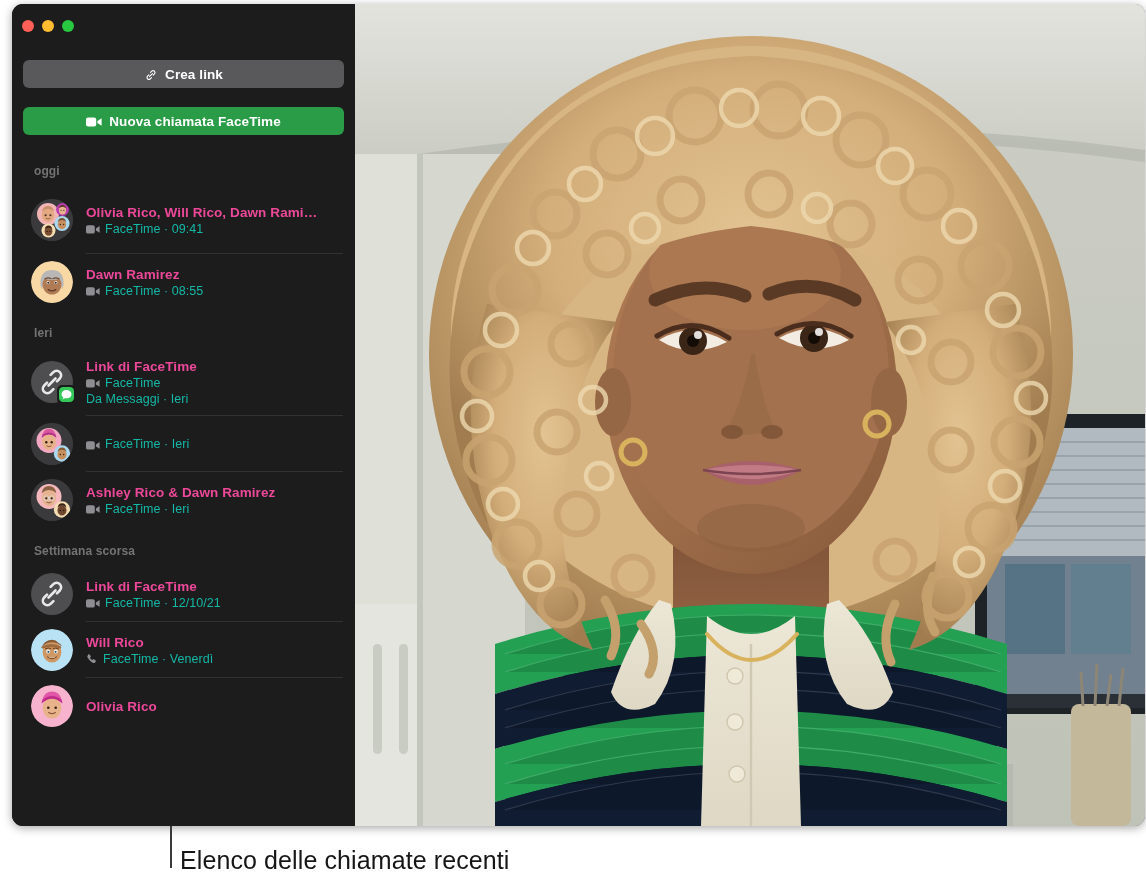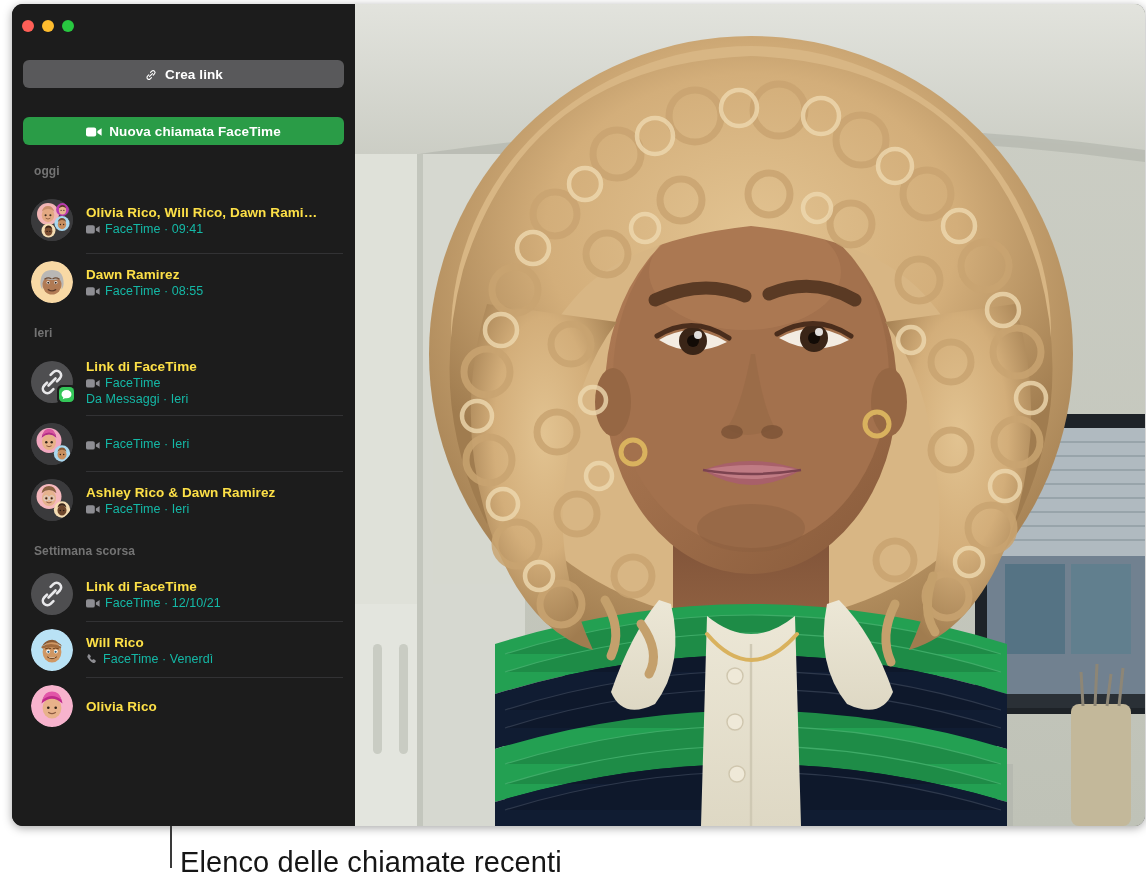--- a/index.html
+++ b/index.html
@@ -85,21 +85,21 @@
     color: #ffffff;
     letter-spacing: 0.1px;
     cursor: default;
     user-select: none;
   }
   .btn-link {
     background: #59595b;
   }
   .btn-new {
     background: #2a9c47;
-    margin-top: 29px;
+    margin-top: 19px;
   }
 
   .icon-link-sm {
     display: inline-block;
     width: 14px;
     height: 14px;
     position: relative;
     top: 1px;
   }
   .icon-cam-sm {
@@ -164,21 +164,21 @@
   .row-text {
     flex: 1;
     min-width: 0;
     position: relative;
     padding: 8px 0;
   }
 
   .row-title {
     font-size: 13.5px;
     font-weight: 700;
-    color: #fde047;
+    color: #ec4899;
     white-space: nowrap;
     overflow: hidden;
     text-overflow: ellipsis;
     letter-spacing: 0.1px;
     line-height: 17px;
   }
 
   .row-sub {
     font-size: 12.5px;
     font-weight: 400;
@@ -243,21 +243,21 @@
     left: 170px;
     top: 826px;
     width: 2px;
     height: 42px;
     background: #3a3a3a;
   }
   .caption {
     position: absolute;
     left: 180px;
     top: 846px;
-    font-size: 29px;
+    font-size: 25px;
     font-weight: 400;
     color: #161616;
     letter-spacing: 0.1px;
     white-space: nowrap;
   }
 </style>
 </head>
 <body>
 
 <div id="root">

